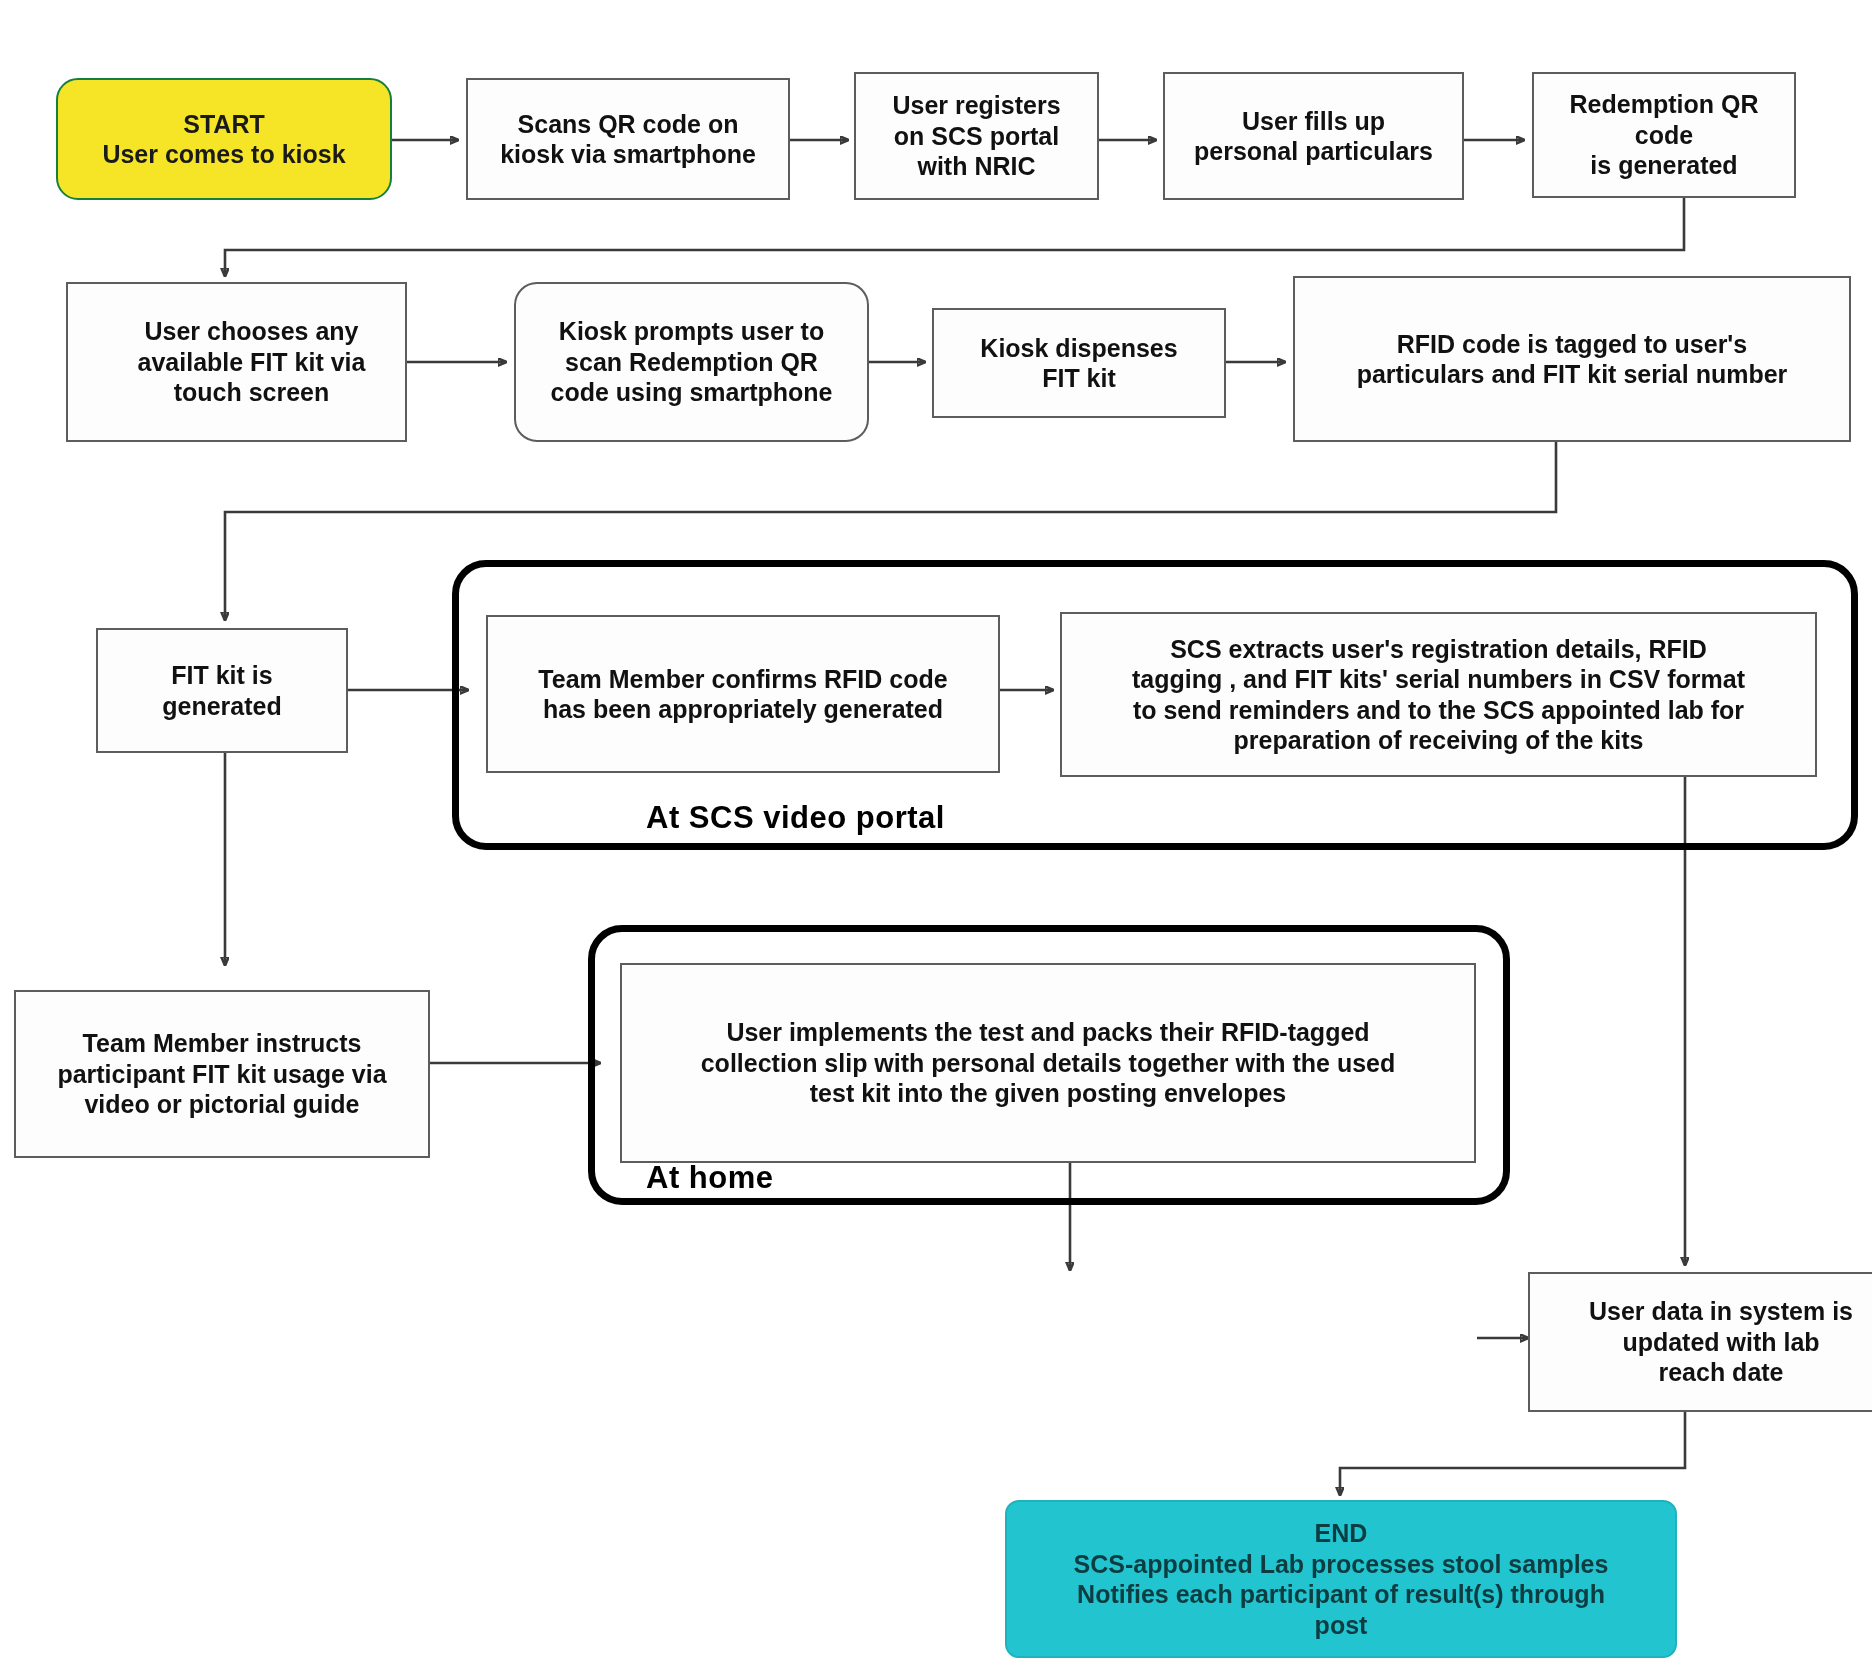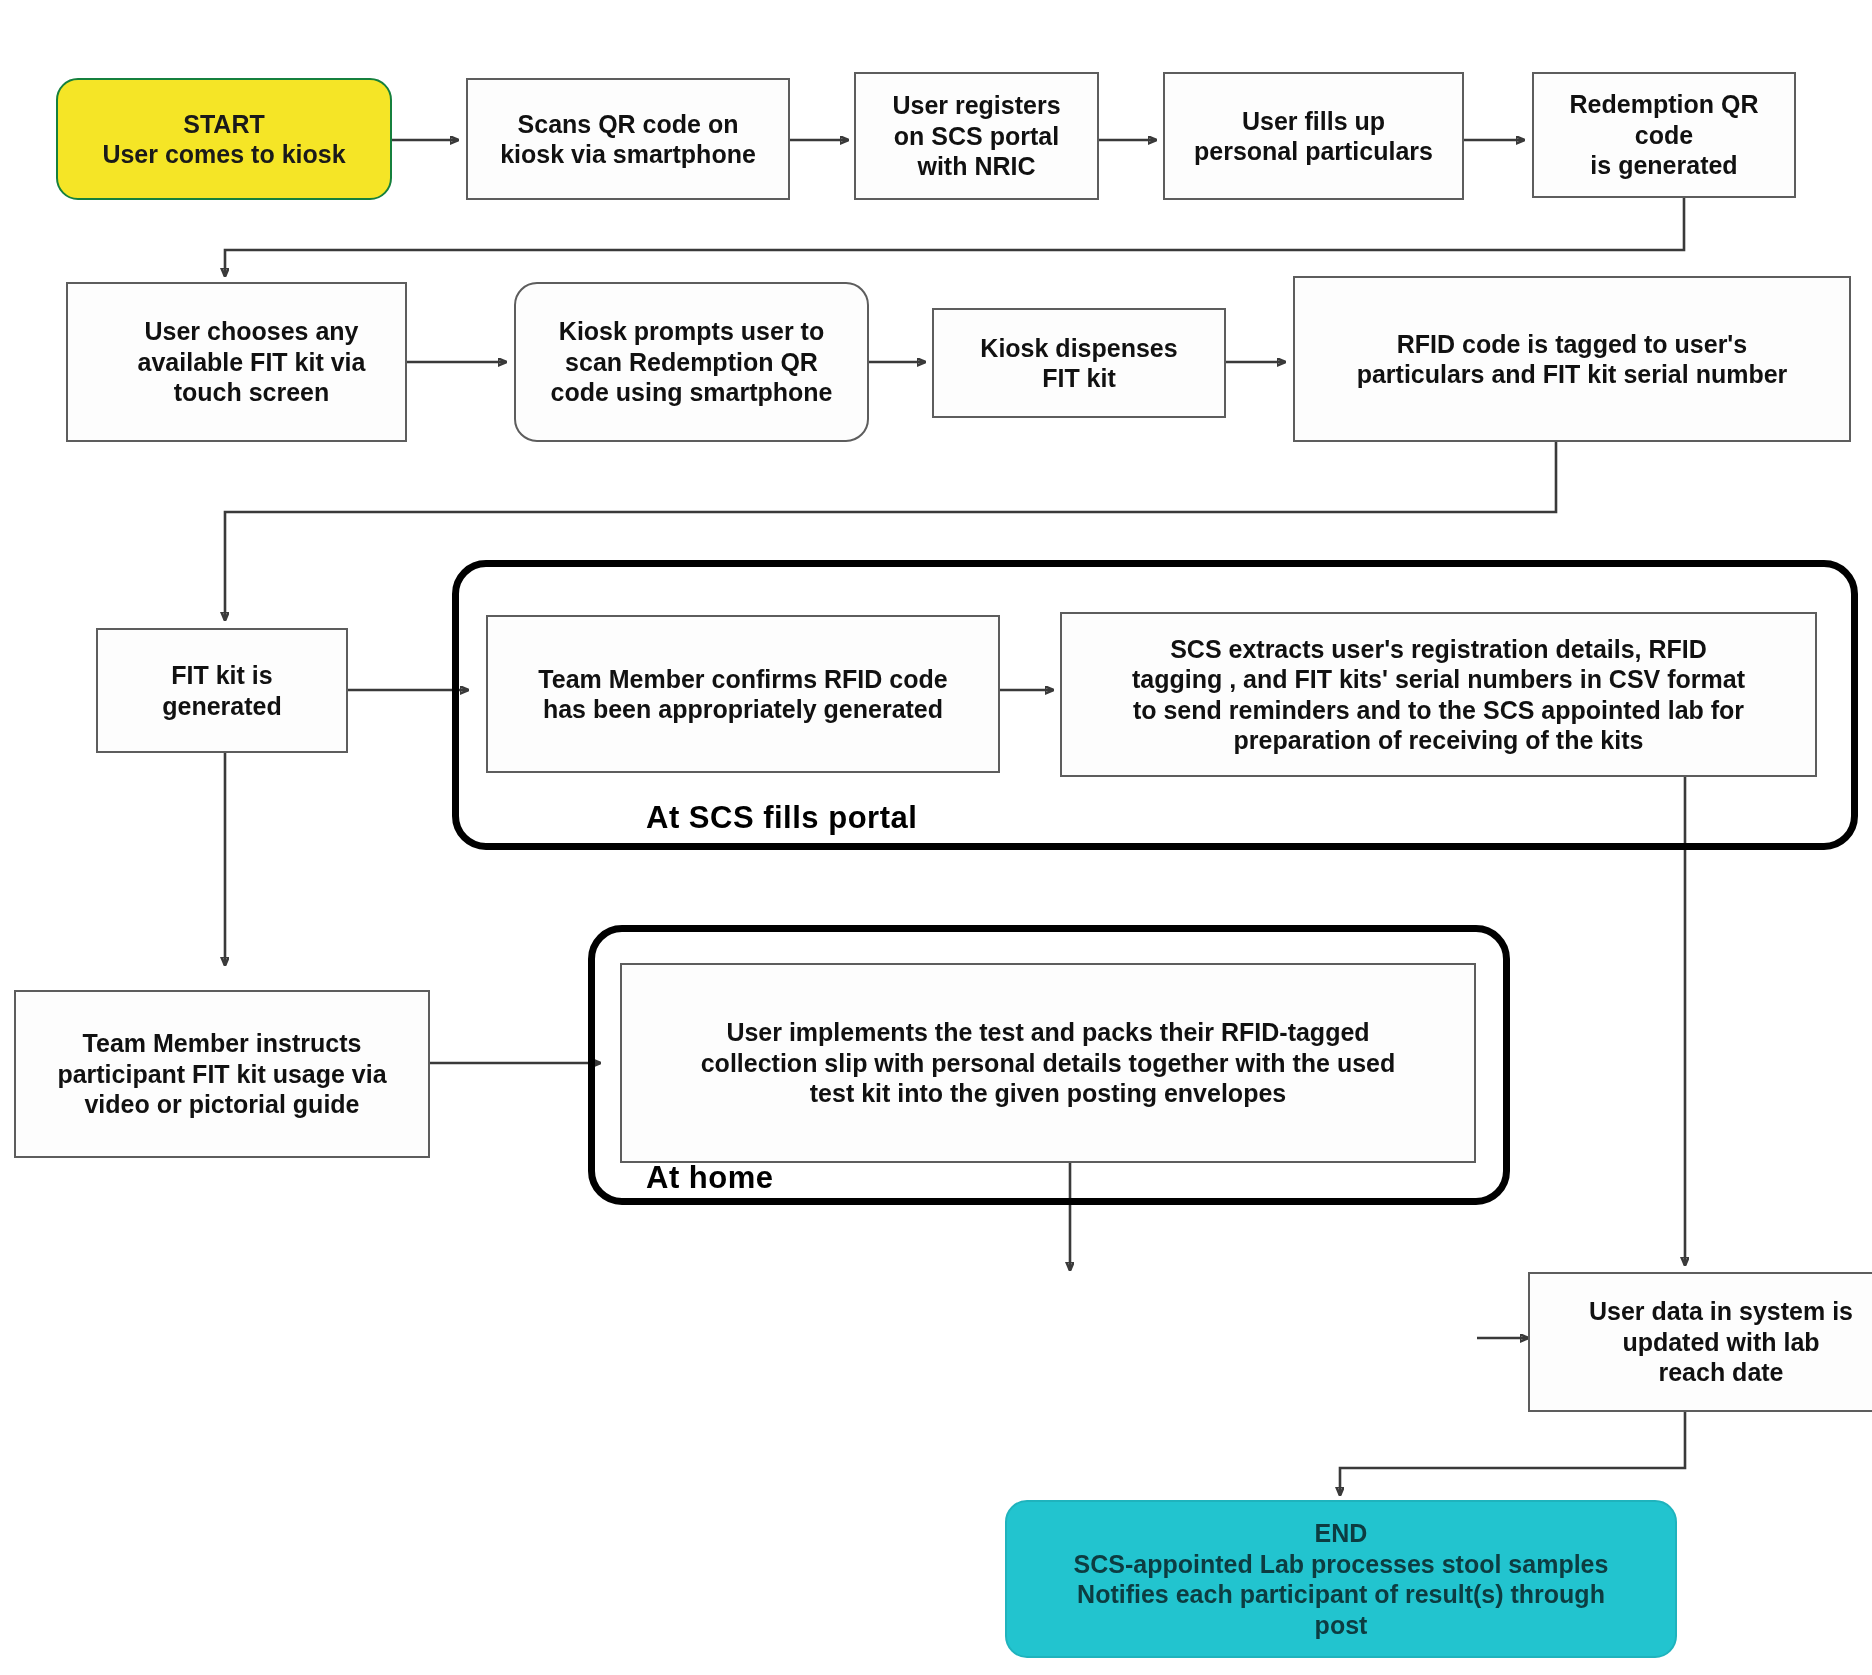--- a/index.html
+++ b/index.html
@@ -28,21 +28,21 @@
   .node .txt{display:block;white-space:pre-line;}
   .node.start{
     background:#f5e526;
     border:2px solid #15803d;
     border-radius:22px;
     color:#1a1a1a;
   }
   .node.end{
     background:#22c4cf;
     border:2px solid #1fb3bd;
-    border-radius:22px;
+    border-radius:14px;
     color:#0d3c41;
   }
   .group{
     position:absolute;
     box-sizing:border-box;
     border:7px solid #000000;
     border-radius:34px;
     background:transparent;
   }
   .group-label{
@@ -149,21 +149,21 @@
     <span class="txt">Kiosk dispenses
 FIT kit</span>
   </div>
 
   <div class="node" style="left:1293px; top:276px; width:558px; height:166px; font-size:25px;">
     <span class="txt">RFID code is tagged to user's
 particulars and FIT kit serial number</span>
   </div>
 
   <div class="group" style="left:452px; top:560px; width:1406px; height:290px;"></div>
-  <div class="group-label" style="left:640px; top:800px; font-size:31px;">At SCS fills portal</div>
+  <div class="group-label" style="left:640px; top:800px; font-size:31px;">At SCS video portal</div>
 
   <div class="node" style="left:96px; top:628px; width:252px; height:125px; font-size:25px;">
     <span class="txt">FIT kit is
 generated</span>
   </div>
 
   <div class="node" style="left:486px; top:615px; width:514px; height:158px; font-size:25px;">
     <span class="txt">Team Member confirms RFID code
 has been appropriately generated</span>
   </div>

